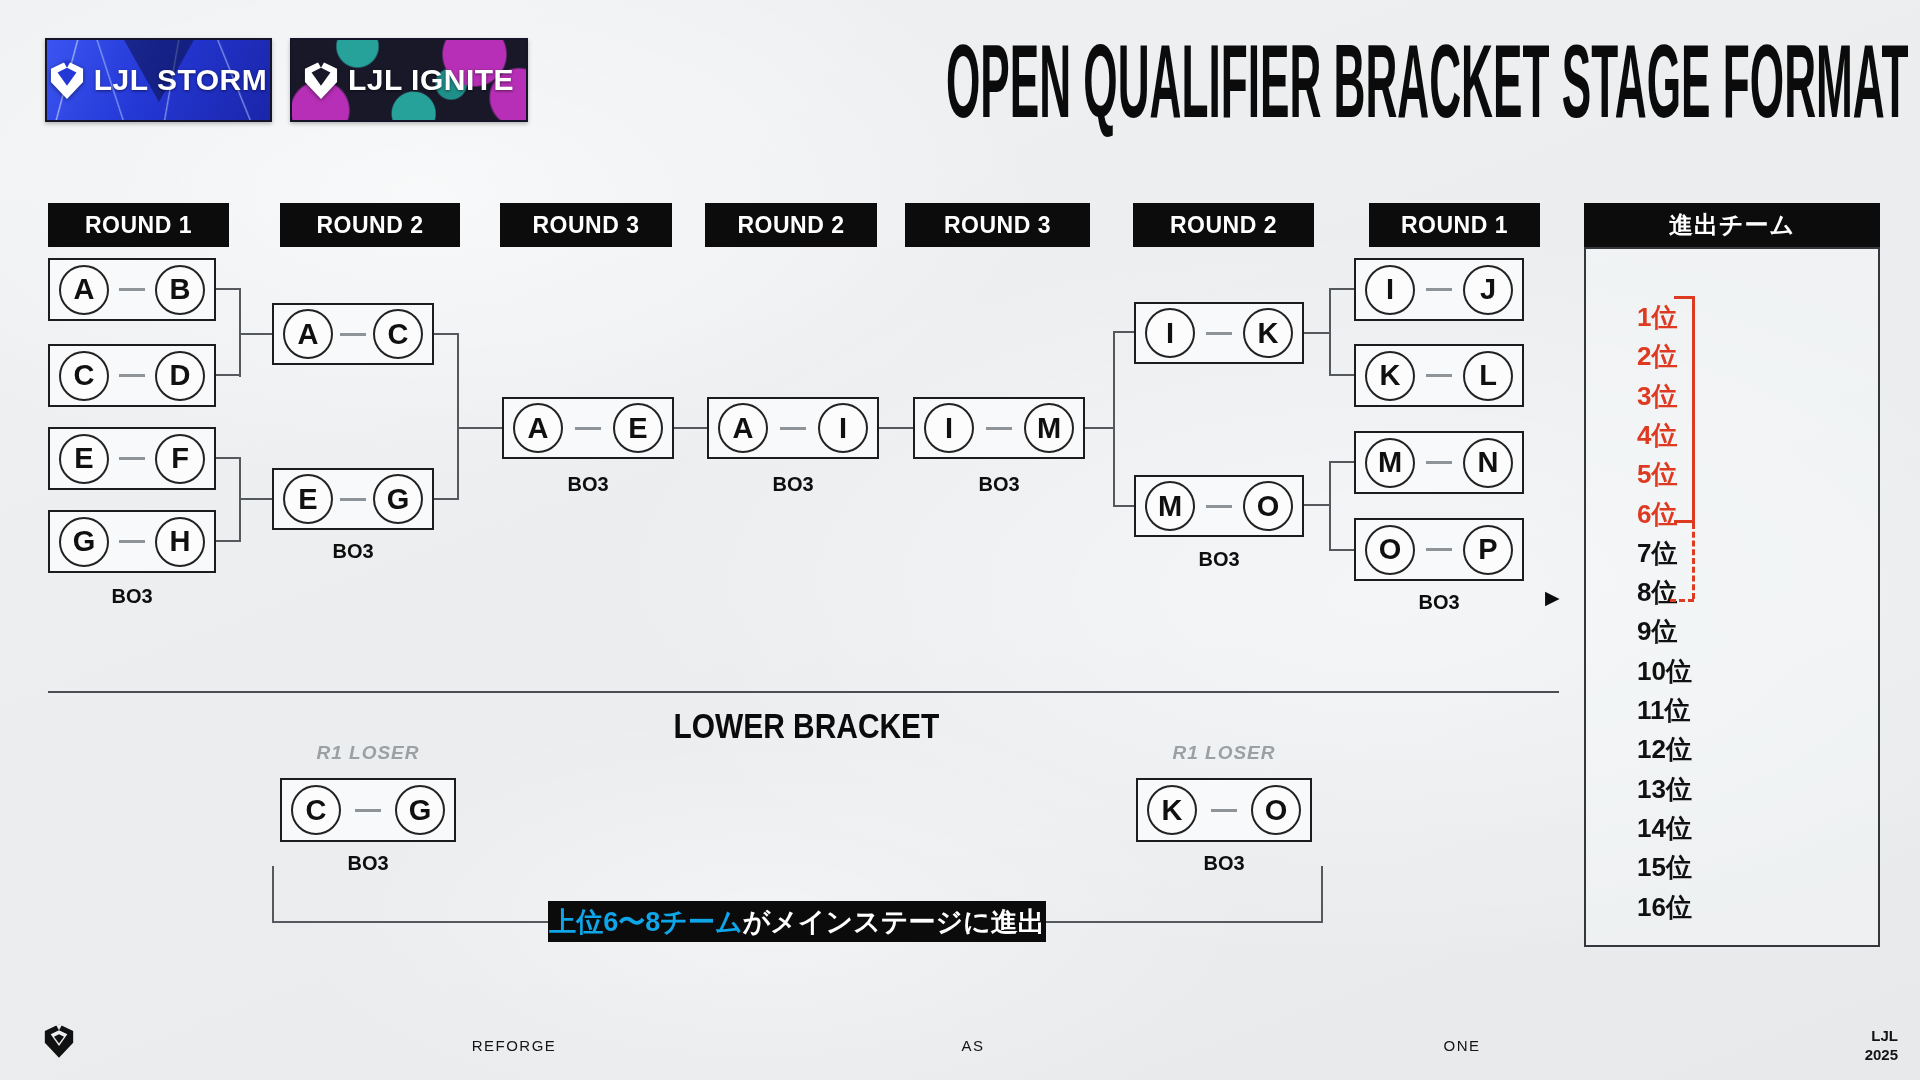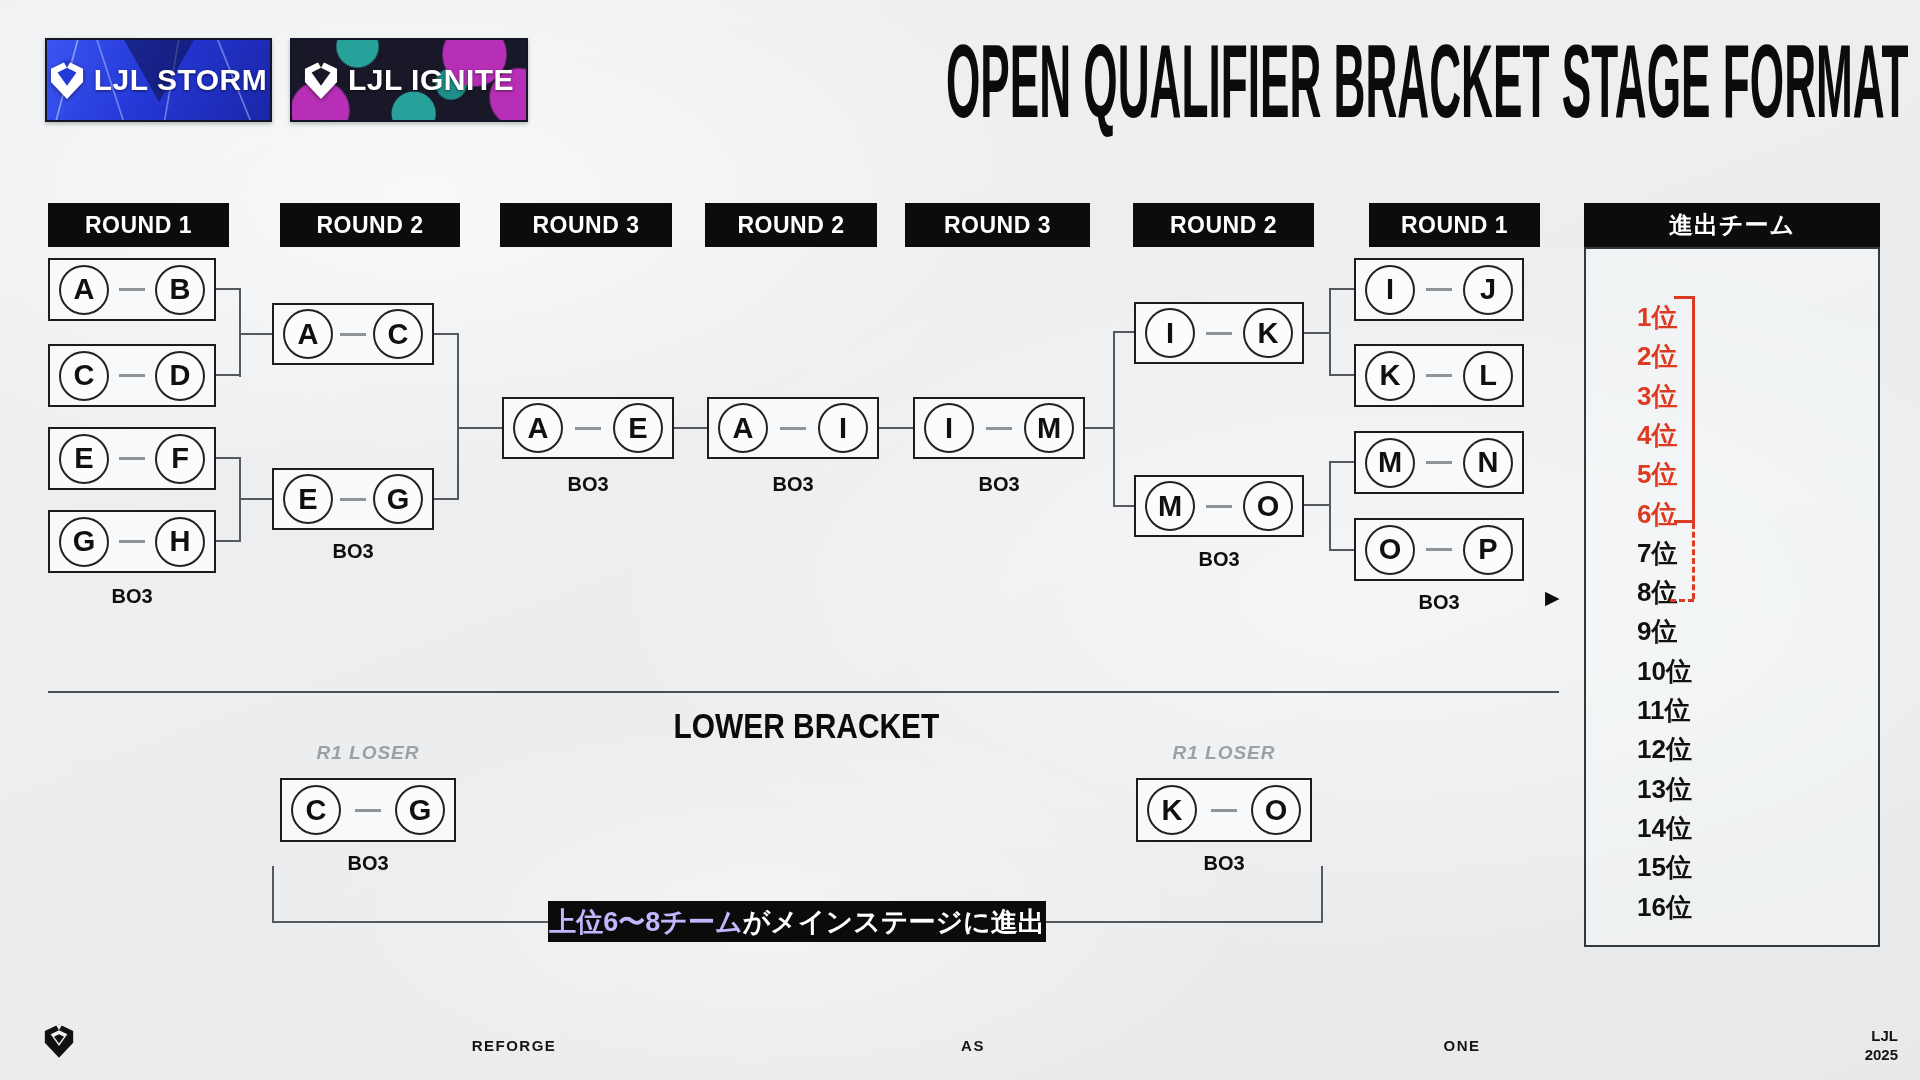--- a/index.html
+++ b/index.html
@@ -64,24 +64,24 @@
   .vs-dash{flex:1 1 auto;max-width:26px;height:3px;background:#8e9498;margin:0 7px;}
   .cline{position:absolute;background:#55595d;}
   .divider{position:absolute;left:48px;top:691px;width:1511px;height:2px;background:#4a4e52;}
   .bo3{position:absolute;transform:translateX(-50%);font-size:20px;font-weight:bold;color:#0e0e0e;white-space:nowrap;}
   .loser{position:absolute;transform:translateX(-50%);font-size:19px;font-weight:bold;color:#9aa0a4;
     letter-spacing:1px;white-space:nowrap;font-style:italic;}
   .lb-title{position:absolute;left:656px;top:706px;width:290px;text-align:center;font-size:34px;font-weight:bold;
     color:#0b0b0b;transform:scale(.88,1.05);white-space:nowrap;}
   .note-box{position:absolute;left:548px;top:901px;width:498px;height:41px;background:#0b0b0b;
     display:flex;align-items:center;justify-content:center;font-size:27px;font-weight:bold;white-space:nowrap;z-index:3;}
-  .note-box .hl{color:#c4b5fd;}
+  .note-box .hl{color:#0ea5e9;}
   .note-box .wt{color:#fff;}
   
-  .footer-word{position:absolute;top:1037px;transform:translateX(-50%);font-size:15px;font-weight:bold;
+  .footer-word{position:absolute;top:1037px;transform:translateX(-50%);font-size:15px;font-weight:normal;
     letter-spacing:1.5px;color:#141414;white-space:nowrap;}
   .brand{position:absolute;right:22px;top:1026px;text-align:right;font-size:15px;font-weight:bold;line-height:19px;color:#141414;}
   .footer-logo{position:absolute;left:44px;top:1022px;}
 </style>
 </head>
 <body>
 
 <div class="stage">
 
   <div class="banner" id="banner-ignite">

